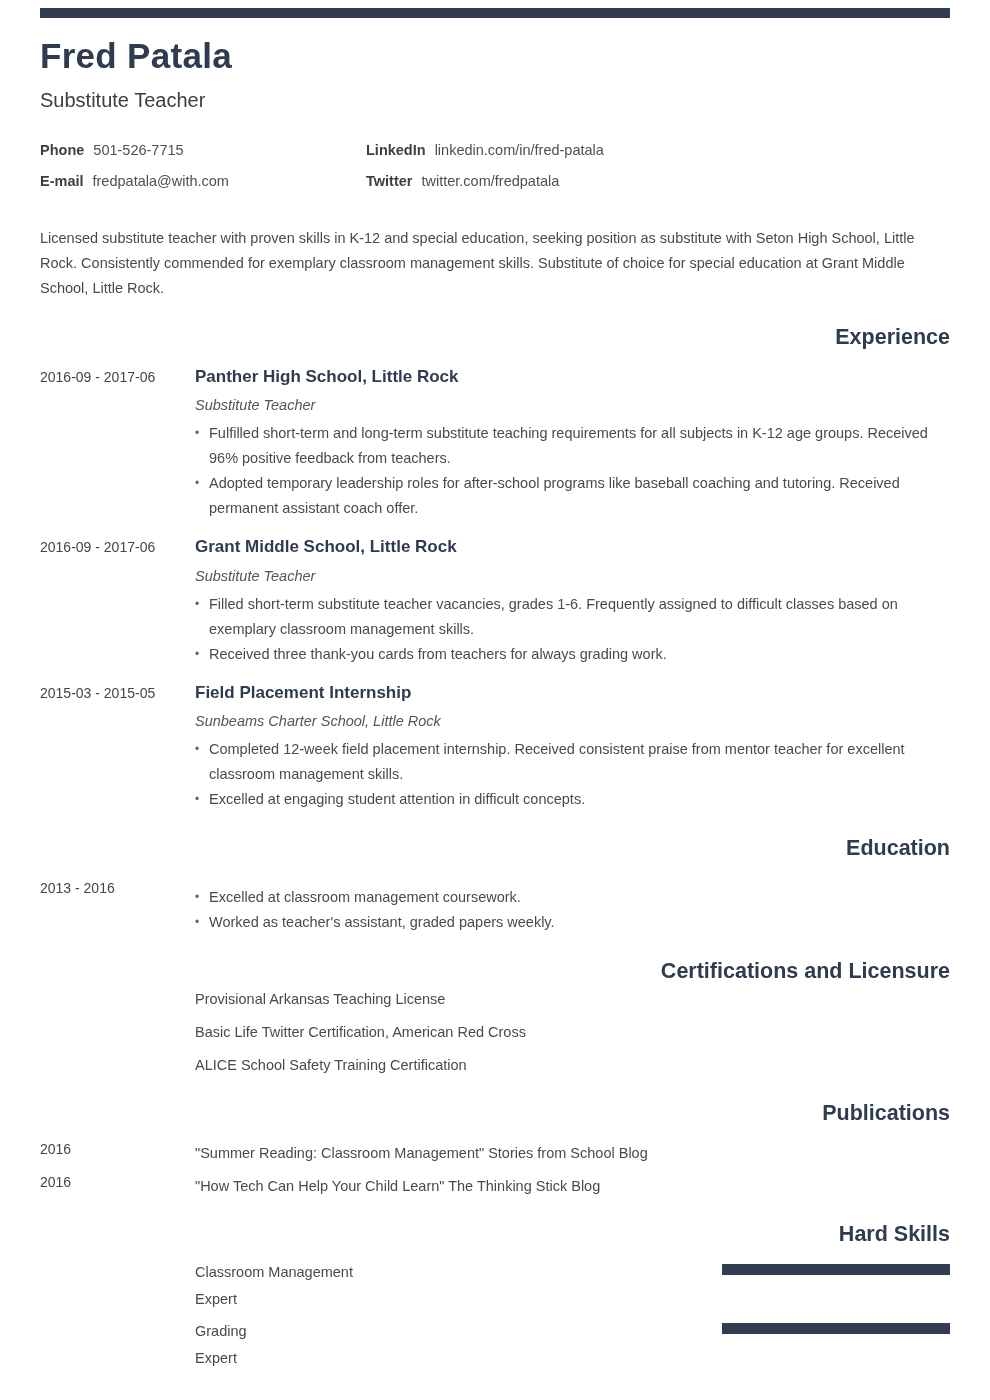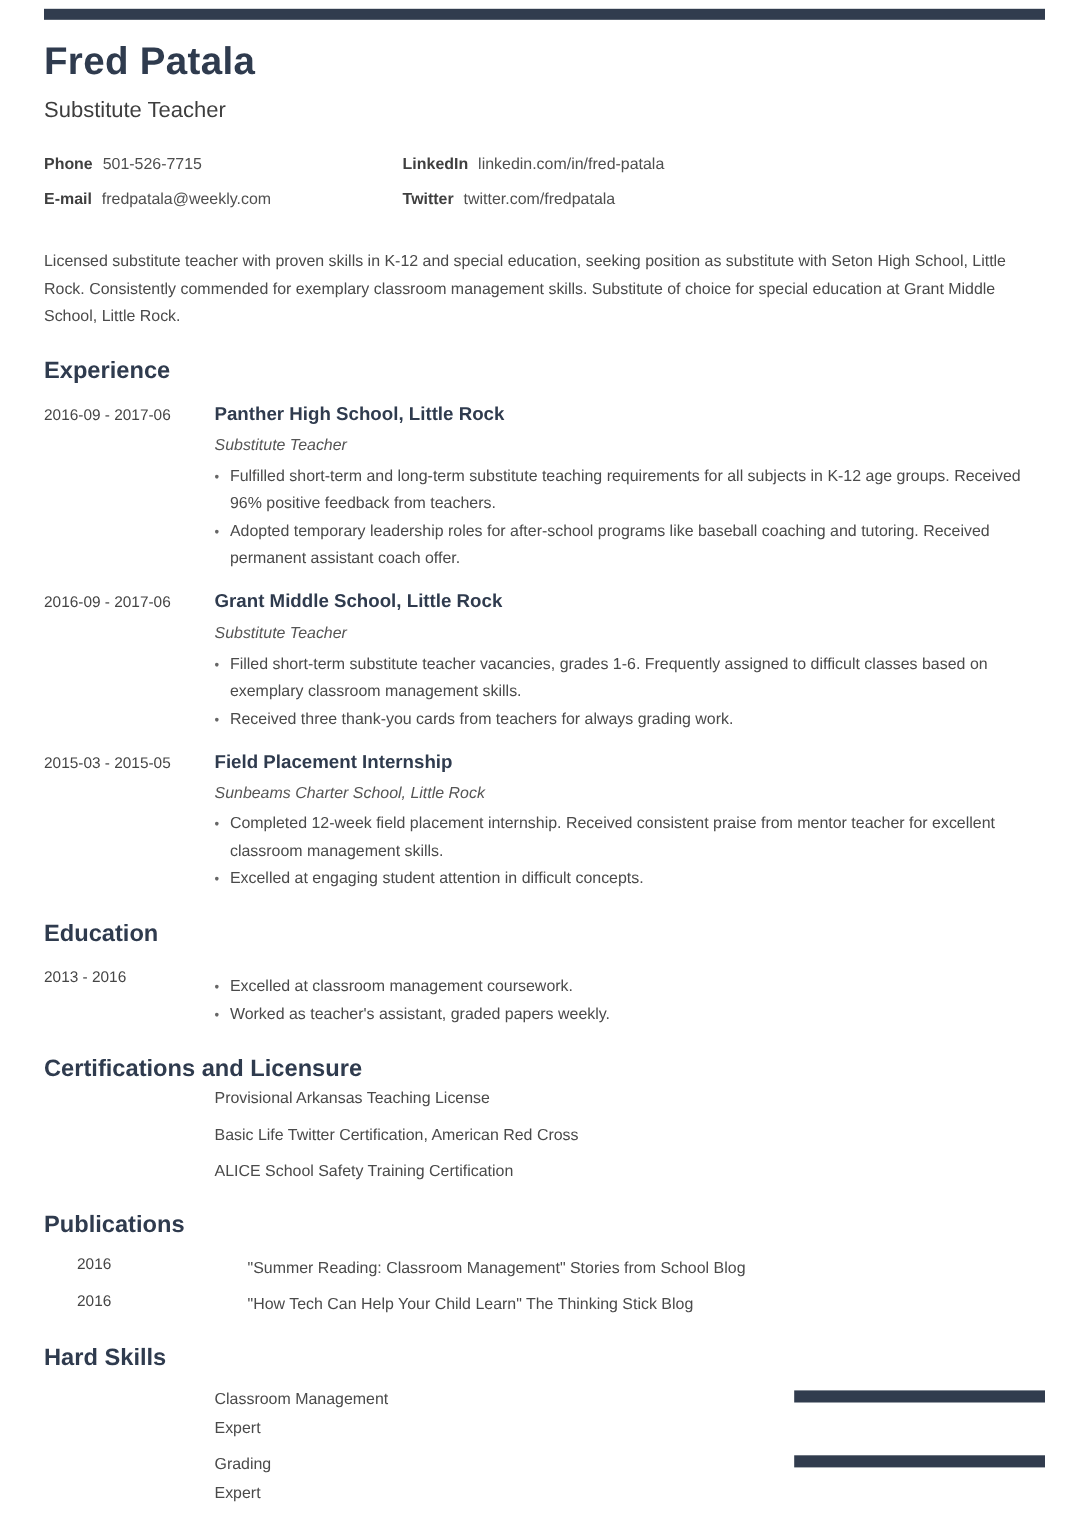--- a/index.html
+++ b/index.html
@@ -50,20 +50,21 @@
     color: #4a4a4a;
     max-width: 910px;
   }
 
   .section-heading {
     font-size: 21.5px;
     font-weight: 700;
     color: #2f3b4e;
     margin-top: 24px;
     line-height: 1.2;
+    text-align: right;
   }
 
   .entry {
     display: grid;
     grid-template-columns: 155px 1fr;
     margin-top: 15px;
   }
   .entry-dates {
     font-size: 14px;
     color: #454545;
@@ -125,42 +126,42 @@
   .skill-bar-track { width: 228px; height: 11px; background: #ffffff; }
   .skill-bar-fill { height: 11px; background: #313c4e; width: 100%; }
   .skill-level {
     text-align: left;
     font-size: 14.5px;
     color: #4a4a4a;
     margin-top: 11px;
   }
   .cert-block .indent-row { margin-top: 9px; }
   .cert-block .first { margin-top: 3px; }
-  .pub-block .indent-row { margin-top: 9px; margin-left: 30px; }
+  .pub-block .indent-row { margin-top: 9px; }
   .pub-block .first { margin-top: 14px; }
 </style>
 </head>
 <body>
 
 <div class="topbar"></div>
 
 <div class="content">
 
   <h1 class="name">Fred Patala</h1>
   <div class="job-title">Substitute Teacher</div>
 
   <div class="contact">
     <div>
       <span class="contact-label">Phone</span><span class="contact-value">501-526-7715</span>
     </div>
     <div>
       <span class="contact-label">LinkedIn</span><span class="contact-value">linkedin.com/in/fred-patala</span>
     </div>
     <div>
-      <span class="contact-label">E-mail</span><span class="contact-value">fredpatala@weekly.com</span>
+      <span class="contact-label">E-mail</span><span class="contact-value">fredpatala@with.com</span>
     </div>
     <div>
       <span class="contact-label">Twitter</span><span class="contact-value">twitter.com/fredpatala</span>
     </div>
   </div>
 
   <p class="summary">Licensed substitute teacher with proven skills in K-12 and special education, seeking position as substitute with Seton High School, Little Rock. Consistently commended for exemplary classroom management skills. Substitute of choice for special education at Grant Middle School, Little Rock.</p>
 
   <h2 class="section-heading">Experience</h2>
 

